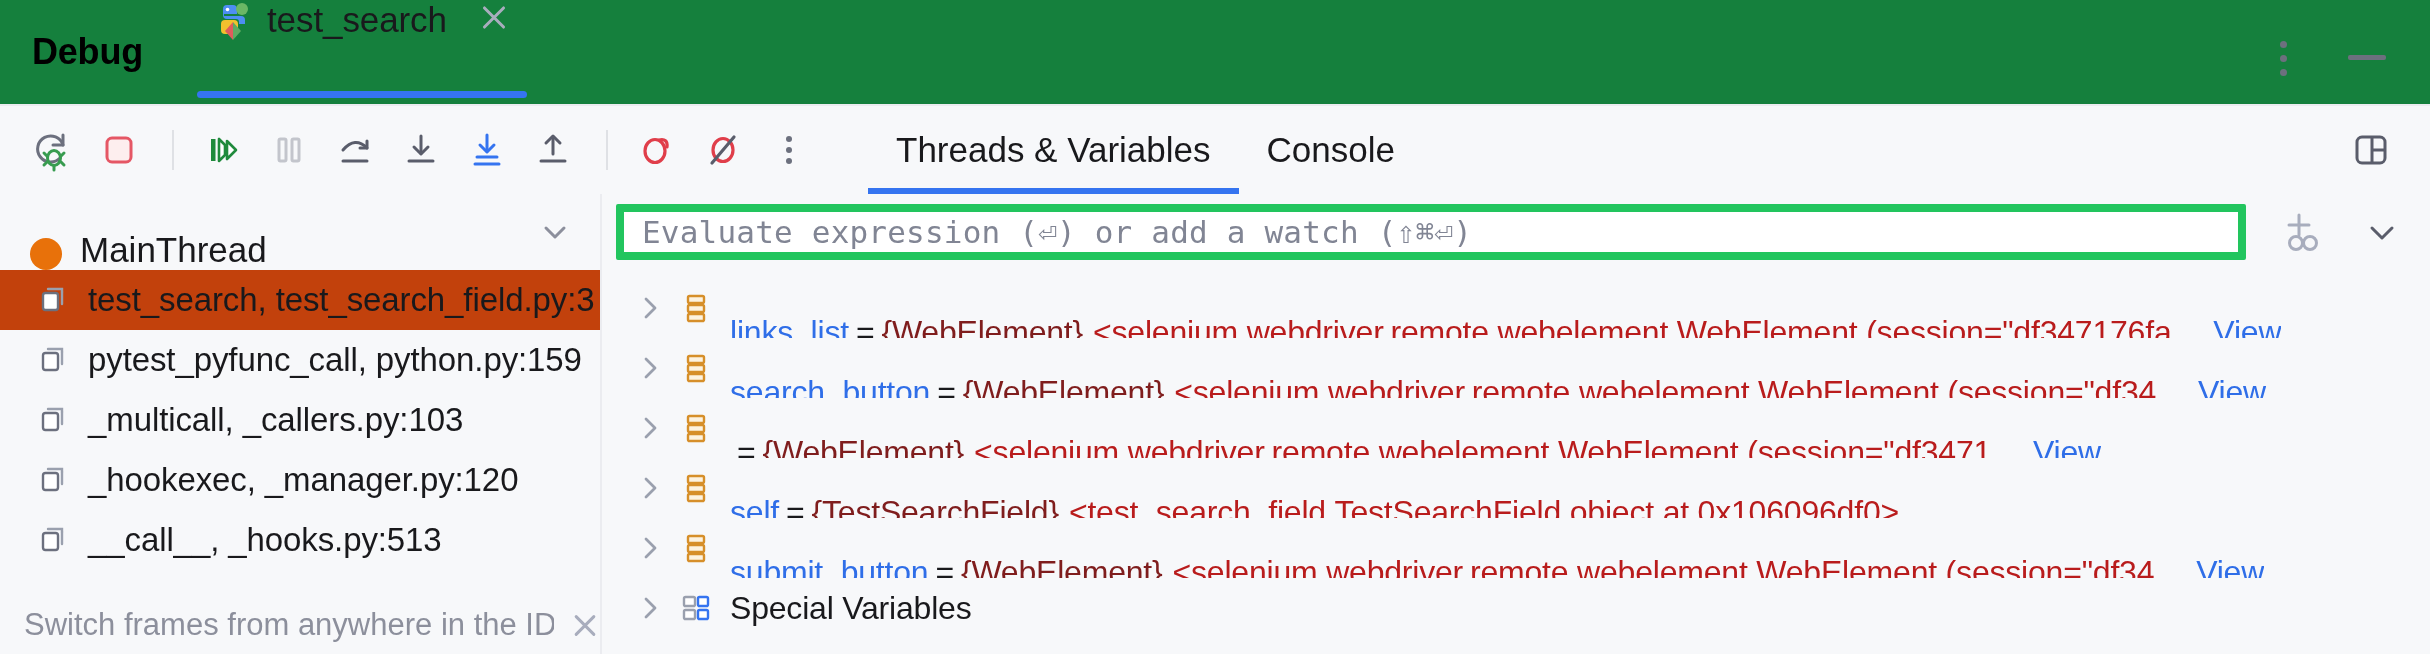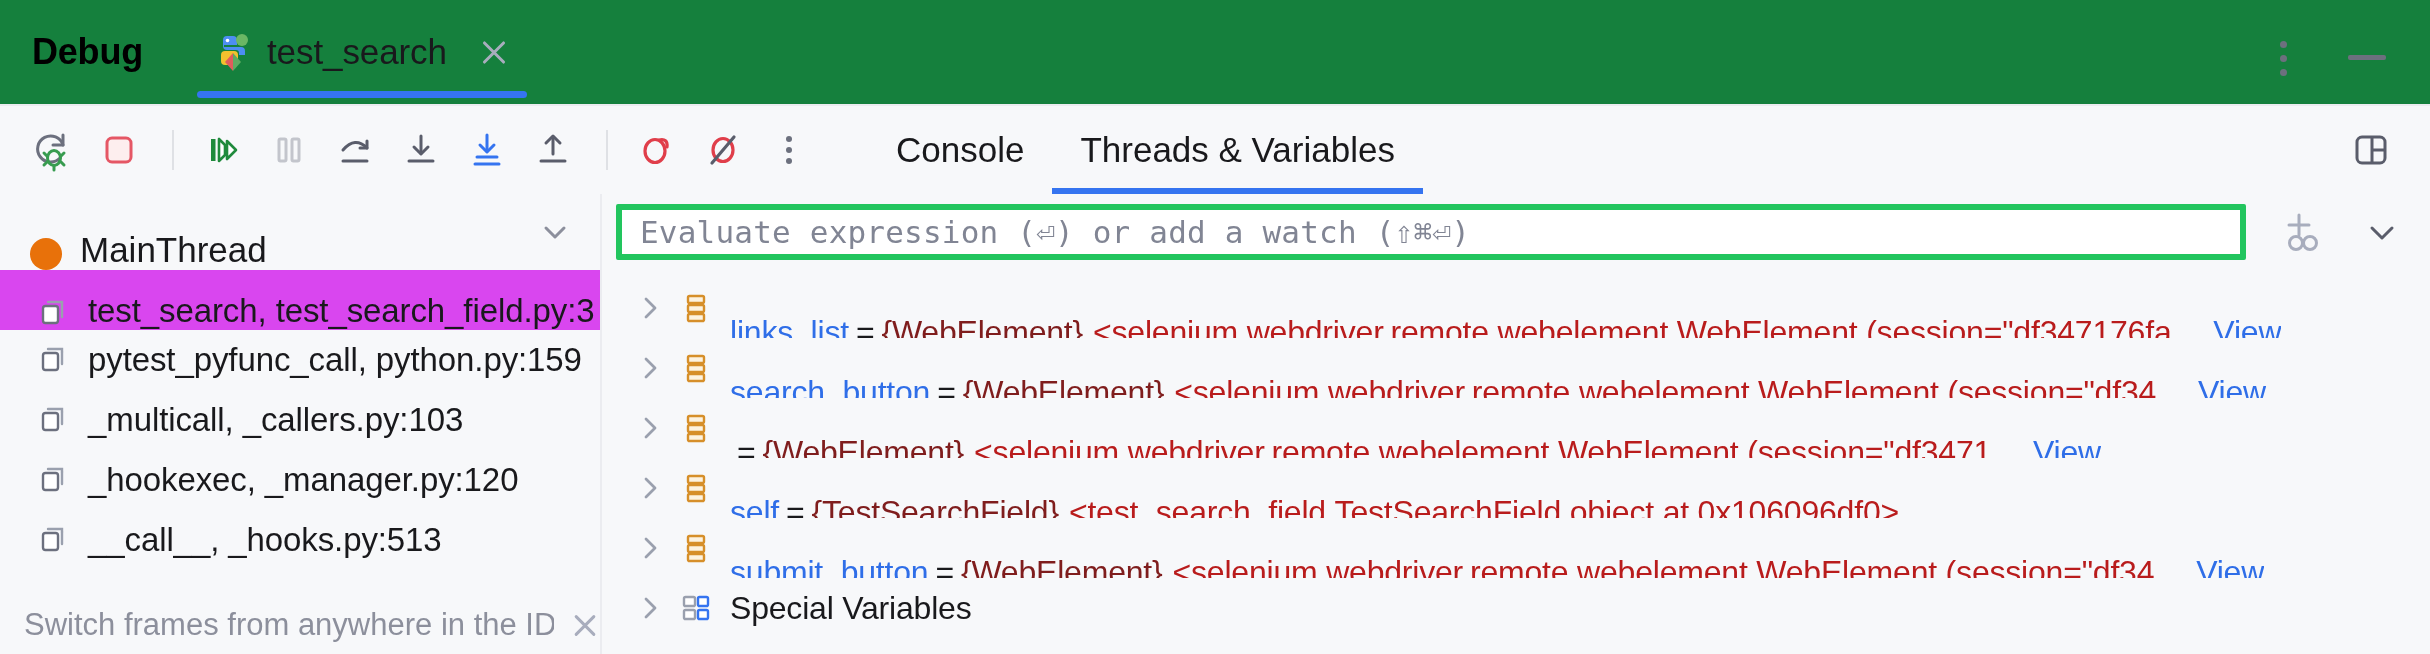--- a/index.html
+++ b/index.html
@@ -42,21 +42,20 @@
   }
   .tabstrip {
     display: flex;
     align-items: center;
     margin-left: 44px;
     height: 104px;
   }
   .tab {
     position: relative;
     display: flex;
-    align-items: center;
     height: 104px;
     padding: 0 26px 0 24px;
     box-sizing: border-box;
   }
   .tab .tab-underline {
     position: absolute;
     left: 10px;
     right: 10px;
     bottom: 6px;
     height: 7px;
@@ -256,21 +255,21 @@
   }
   .frame-row {
     height: 60px;
     display: flex;
     align-items: center;
     padding-left: 38px;
     box-sizing: border-box;
     white-space: nowrap;
     overflow: hidden;
   }
-  .frame-row.selected { background: #d946ef; align-items: flex-end; }
+  .frame-row.selected { background: #c2410c; }
   .frame-icon {
     width: 34px;
     height: 34px;
     flex: 0 0 auto;
     margin-right: 16px;
     position: relative;
   }
   .frame-label {
     font-size: 33px;
     color: #19191c;
@@ -327,21 +326,21 @@
     height: 76px;
     display: flex;
     align-items: center;
     padding: 0 14px 0 14px;
     box-sizing: border-box;
   }
   .eval-input {
     flex: 1 1 auto;
     height: 56px;
     background: #ffffff;
-    border: 6px solid #22c55e;
+    border: 8px solid #22c55e;
     border-radius: 2px;
     display: flex;
     align-items: center;
     padding-left: 18px;
     box-sizing: border-box;
     overflow: hidden;
   }
   .eval-placeholder {
     font-family: "DejaVu Sans Mono", monospace;
     font-size: 31px;
@@ -539,25 +538,25 @@
         <svg width="44" height="44" viewBox="0 0 44 44">
           <circle cx="22" cy="11" r="3" fill="#6c707e"></circle>
           <circle cx="22" cy="22" r="3" fill="#6c707e"></circle>
           <circle cx="22" cy="33" r="3" fill="#6c707e"></circle>
         </svg>
       </span>
     </div>
 
     <div class="panel-tabs">
       <div class="ptab">
-        <span>Console</span>
+        <span>Threads &amp; Variables</span>
+        <span class="ptab-underline"></span>
       </div>
       <div class="ptab">
-        <span>Threads &amp; Variables</span>
-        <span class="ptab-underline"></span>
+        <span>Console</span>
       </div>
     </div>
 
     <span class="layout-btn">
       <svg width="46" height="46" viewBox="0 0 46 46" fill="none">
         <rect x="9" y="10" width="28" height="26" rx="5" stroke="#5a5d6b" stroke-width="3"></rect>
         <path d="M24 10 v26" stroke="#5a5d6b" stroke-width="3"></path>
         <path d="M24 23 h13" stroke="#5a5d6b" stroke-width="3"></path>
       </svg>
     </span>

